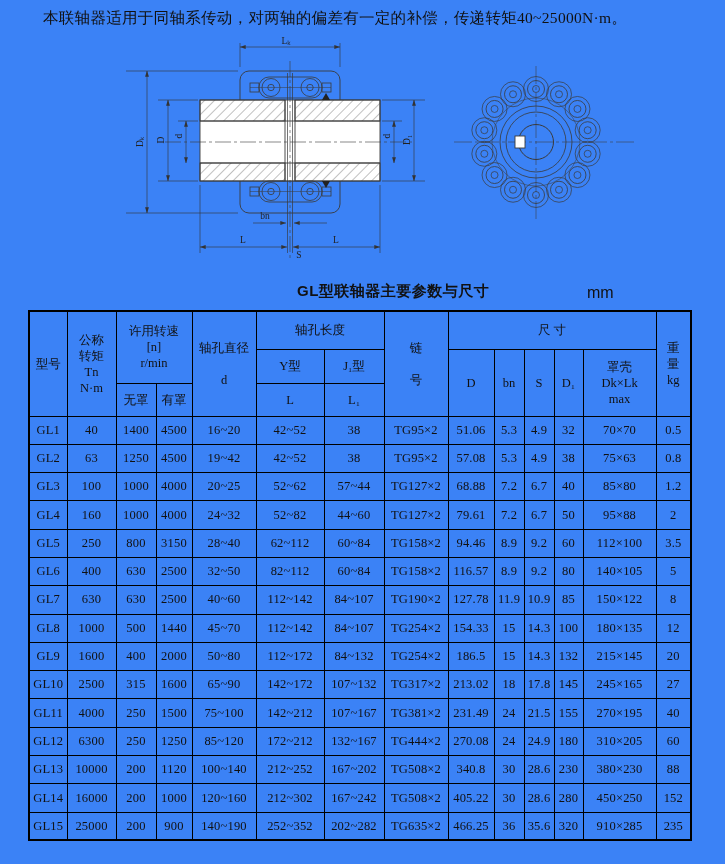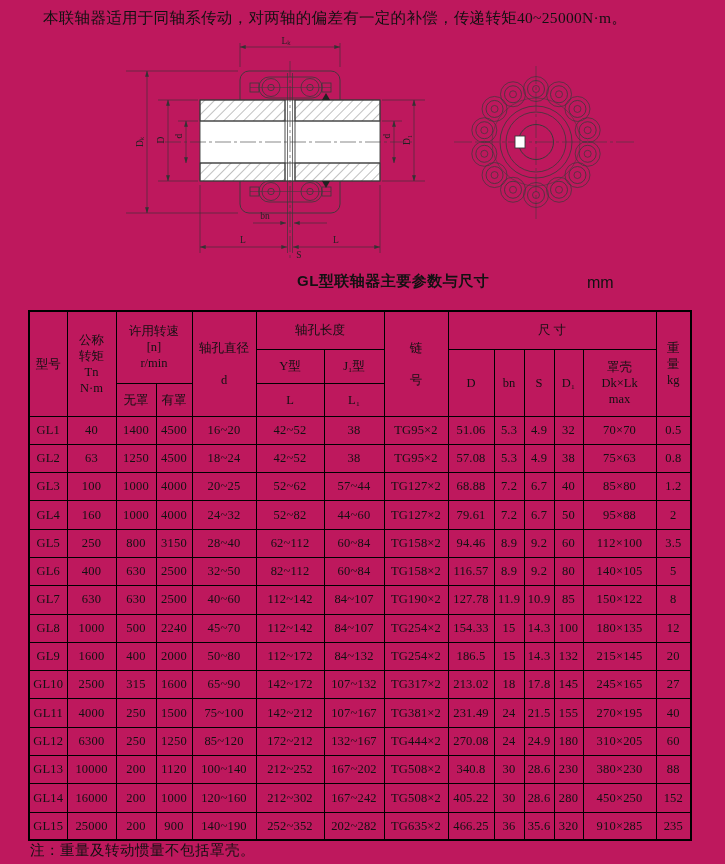--- a/index.html
+++ b/index.html
@@ -1,26 +1,26 @@
 <!DOCTYPE html>
 <html><head>
 <meta charset="utf-8">
 <style>
   * { margin:0; padding:0; box-sizing:border-box; }
   html,body { background:#fff; }
   body { width:725px; height:864px; position:relative; font-family:"Liberation Serif", serif; color:#111; overflow:hidden; }
-  .page { position:relative; width:725px; height:864px; background:#be185d; }
+  .page { position:relative; width:725px; height:864px; background:#3b82f6; }
 
   .intro { position:absolute; left:43px; top:8px; width:660px; font-size:15.5px; letter-spacing:0.3px; white-space:nowrap; }
 
   .drawing { position:absolute; left:0; top:30px; width:725px; height:248px;padding-left:32px; }
   .section-svg { position:absolute; left:103px; top:3px; }
   .front-svg { position:absolute; left:452px; top:28px; }
 
-  .title-row { position:absolute; left:0; top:272px; width:634px; height:20px; }
+  .title-row { position:absolute; left:0; top:282px; width:634px; height:20px; }
   .table-title { position:absolute; left:297px; top:0; font-family:"Liberation Sans", sans-serif; font-size:15px; font-weight:bold; letter-spacing:0.5px; }
   .unit-label { position:absolute; left:587px; top:2px; font-family:"Liberation Sans", sans-serif; font-size:16px; }
 
   table.params { position:absolute; left:28px; top:310px; width:662px; border-collapse:collapse; table-layout:fixed; border:2px solid #000; }
   .params th, .params td { border:1px solid #000; text-align:center; vertical-align:middle; font-weight:normal; padding:0; }
   .params thead th { font-size:12.5px; line-height:1.28; white-space:pre-line; }
   .params tbody td { height:28.3px; font-size:12.5px; letter-spacing:0.2px; }
   .h-r1 { height:38px; } .h-r2 { height:34px;padding-left:32px; } .h-r3 { height:33px;margin-left:16px; }
 
   .note { position:absolute; left:30px; top:841px; font-size:14.5px; letter-spacing:0.5px; }
@@ -262,21 +262,21 @@
           <td>4.9</td>
           <td>32</td>
           <td>70×70</td>
           <td>0.5</td>
         </tr>
         <tr>
           <td>GL2</td>
           <td>63</td>
           <td>1250</td>
           <td>4500</td>
-          <td>18~24</td>
+          <td>19~42</td>
           <td>42~52</td>
           <td>38</td>
           <td>TG95×2</td>
           <td>57.08</td>
           <td>5.3</td>
           <td>4.9</td>
           <td>38</td>
           <td>75×63</td>
           <td>0.8</td>
         </tr>
@@ -357,21 +357,21 @@
           <td>11.9</td>
           <td>10.9</td>
           <td>85</td>
           <td>150×122</td>
           <td>8</td>
         </tr>
         <tr>
           <td>GL8</td>
           <td>1000</td>
           <td>500</td>
-          <td>2240</td>
+          <td>1440</td>
           <td>45~70</td>
           <td>112~142</td>
           <td>84~107</td>
           <td>TG254×2</td>
           <td>154.33</td>
           <td>15</td>
           <td>14.3</td>
           <td>100</td>
           <td>180×135</td>
           <td>12</td>
@@ -484,15 +484,14 @@
           <td>466.25</td>
           <td>36</td>
           <td>35.6</td>
           <td>320</td>
           <td>910×285</td>
           <td>235</td>
         </tr>
       </tbody>
   </table>
 
-  <div class="note">注：重量及转动惯量不包括罩壳。</div>
 
 </div>
 
 </body></html>

